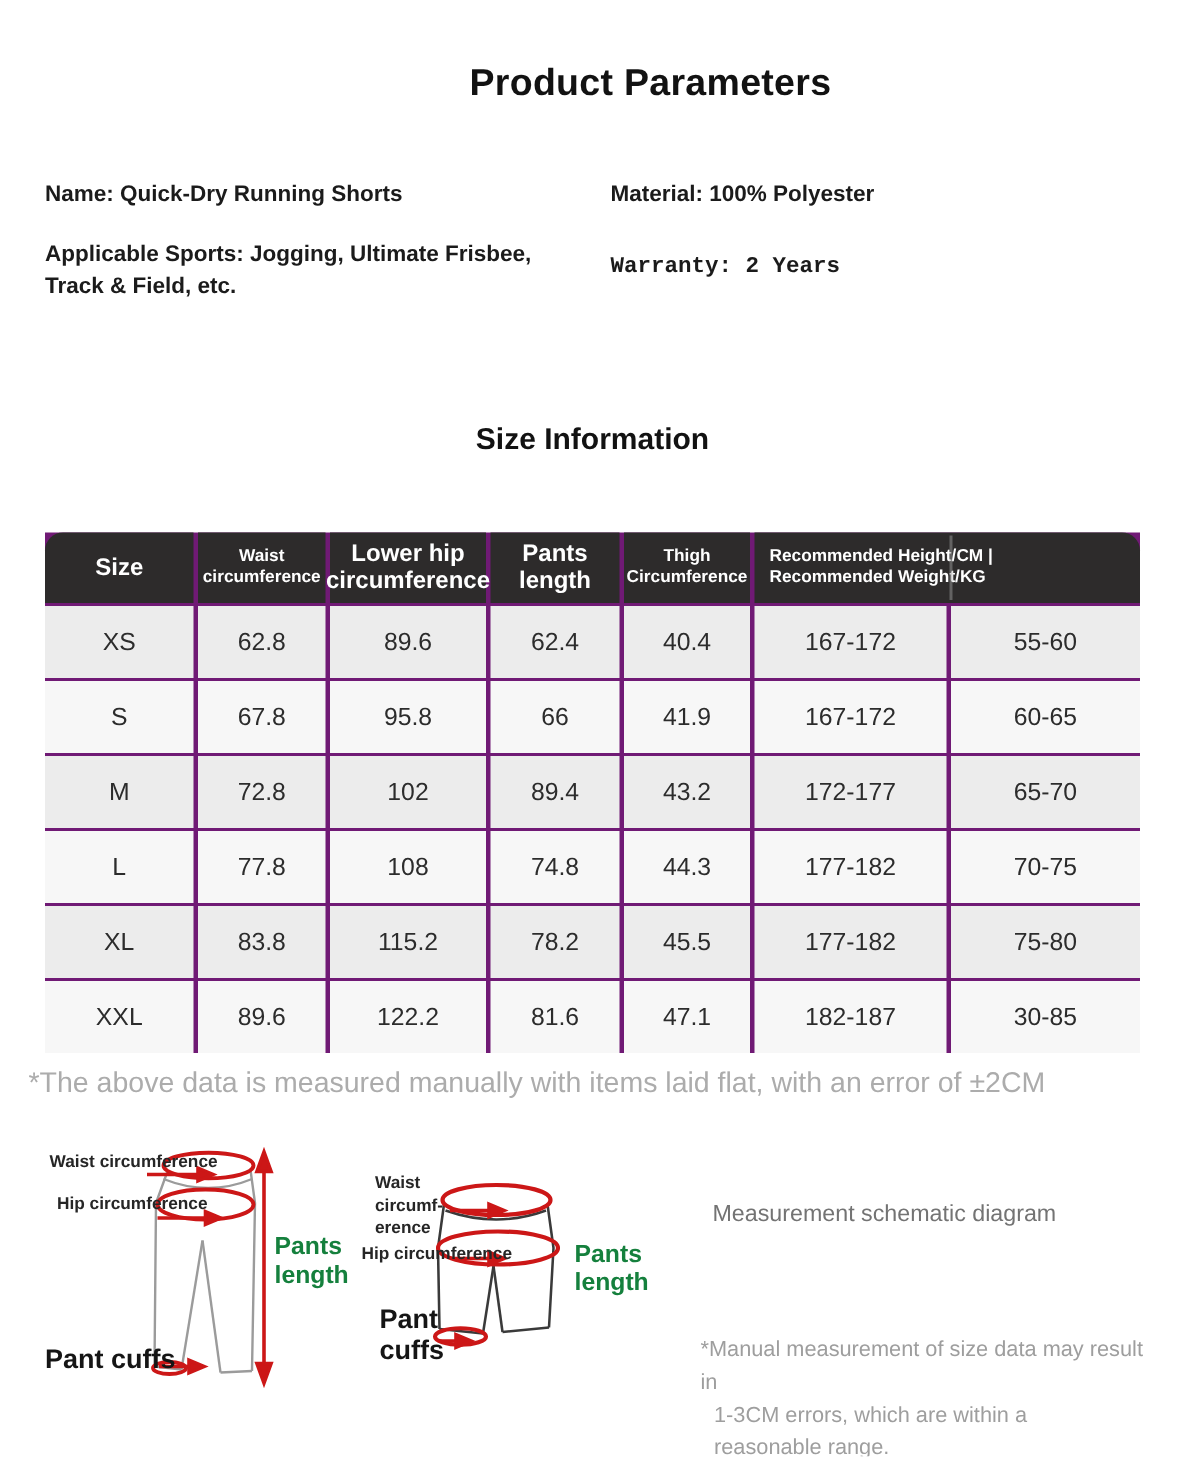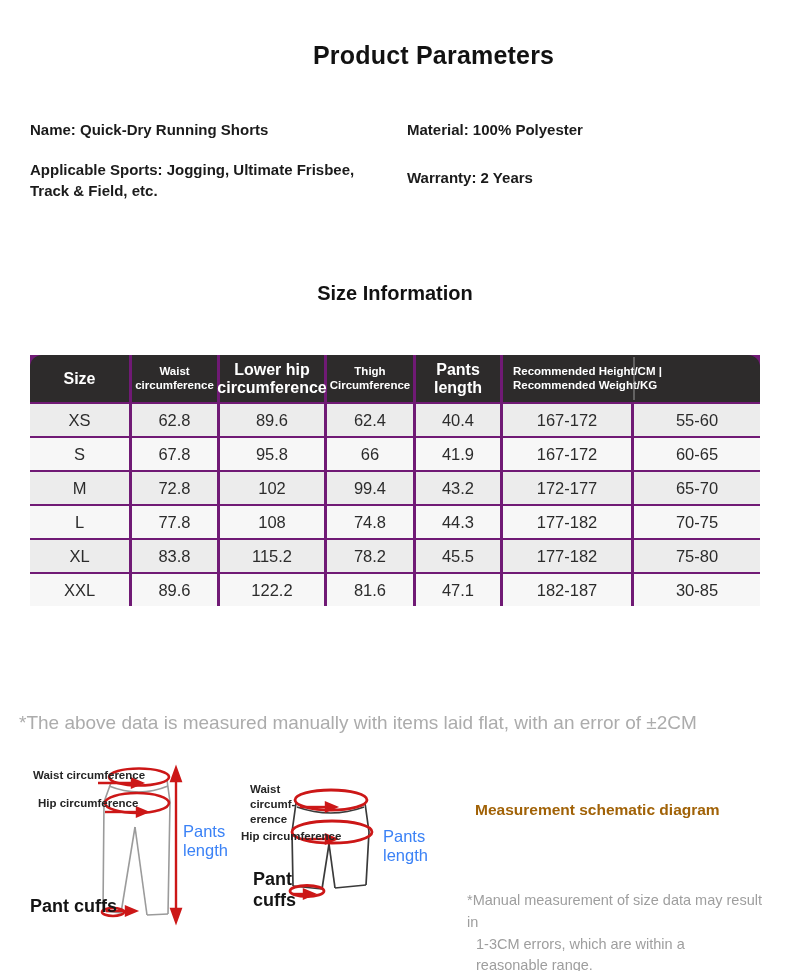--- a/index.html
+++ b/index.html
@@ -18,60 +18,60 @@
     column-gap:3px; row-gap:2px; background:#701a75; }
   .hcell { background:#2d2b2b; color:#fff; height:47px; display:flex; align-items:center;
     justify-content:center; text-align:center; }
   .hcell.lg { font-size:16px; font-weight:700; line-height:1.12; }
   .hcell.sm { font-size:11.5px; font-weight:600; line-height:1.2; }
   .hcell.first { border-top-left-radius:12px; }
   .hcell.merged { grid-column:6 / span 2; justify-content:flex-start; text-align:left;
     padding:0 14px 0 10px; border-top-right-radius:12px; position:relative; }
   .hcell.merged::after { content:""; position:absolute; left:130px; top:2px; bottom:2px;
     width:2px; background:#9a9a9a; opacity:.5; }
-  .cell { height:32px; display:flex; align-items:center; justify-content:center;
+  .cell { height:48px; display:flex; align-items:center; justify-content:center;
     font-size:16.5px; color:#2c2c2c; }
   .row-a { background:#ececec; }
   .row-b { background:#f7f7f7; }
 
   .footnote { top:712px; left:19px; font-size:19px; color:#acacac; font-weight:500; }
 
   
   .diagram { top:740px; left:0; width:790px; height:231px; }
   .small-label { font-size:11.5px; font-weight:700; color:#262626; line-height:1.32; }
-  .mid-label   { font-size:16.5px; font-weight:400; color:#3b82f6; line-height:1.15; }
+  .mid-label   { font-size:16.5px; font-weight:700; color:#15803d; line-height:1.15; }
   .big-label   { font-size:18px;   font-weight:700; color:#151515; line-height:1.15; }
-  .diagram-title { font-size:15.5px; font-weight:700; color:#a16207; }
+  .diagram-title { font-size:15.5px; font-weight:400; color:#737373; }
   .diagram-note  { font-size:14.5px; color:#9e9e9e; font-weight:500; line-height:1.5; width:305px; }
   .diagram-note .indent { display:block; margin-left:9px; }
   .diagram-note .l1 { display:block;margin-top:44px; }
 </style>
 </head>
 <body>
 
 <div id="canvas">
 
   <div class="abs page-title">Product Parameters</div>
 
   <div class="abs info-text" style="top:119px; left:30px;">Name: Quick-Dry Running Shorts</div>
   <div class="abs info-text" style="top:119px; left:407px;">Material: 100% Polyester</div>
   <div class="abs info-text" style="top:159px; left:30px;">
     <span style="display:block;">Applicable Sports: Jogging, Ultimate Frisbee,</span>
     <span style="display:block;">Track &amp; Field, etc.</span>
   </div>
-  <div class="abs info-text" style="top:167px; left:407px;">Warranty: 2 Years</div>
+  <div class="abs info-text" style="top:167px; left:407px;font-family:Liberation Mono, monospace;">Warranty: 2 Years</div>
 
   <div class="abs section-title">Size Information</div>
 
   <div class="abs size-table">
     <div class="hcell lg first">Size</div>
     <div class="hcell sm">Waist circumference</div>
     <div class="hcell lg">Lower hip circumference</div>
+    <div class="hcell lg">Pants length</div>
     <div class="hcell sm">Thigh Circumference</div>
-    <div class="hcell lg">Pants length</div>
     <div class="hcell sm merged">Recommended Height/CM | Recommended Weight/KG</div>
 
     <div class="cell row-a">XS</div>
     <div class="cell row-a">62.8</div>
     <div class="cell row-a">89.6</div>
     <div class="cell row-a">62.4</div>
     <div class="cell row-a">40.4</div>
     <div class="cell row-a">167-172</div>
     <div class="cell row-a">55-60</div>
 
@@ -79,21 +79,21 @@
     <div class="cell row-b">67.8</div>
     <div class="cell row-b">95.8</div>
     <div class="cell row-b">66</div>
     <div class="cell row-b">41.9</div>
     <div class="cell row-b">167-172</div>
     <div class="cell row-b">60-65</div>
 
     <div class="cell row-a">M</div>
     <div class="cell row-a">72.8</div>
     <div class="cell row-a">102</div>
-    <div class="cell row-a">99.4</div>
+    <div class="cell row-a">89.4</div>
     <div class="cell row-a">43.2</div>
     <div class="cell row-a">172-177</div>
     <div class="cell row-a">65-70</div>
 
     <div class="cell row-b">L</div>
     <div class="cell row-b">77.8</div>
     <div class="cell row-b">108</div>
     <div class="cell row-b">74.8</div>
     <div class="cell row-b">44.3</div>
     <div class="cell row-b">177-182</div>

